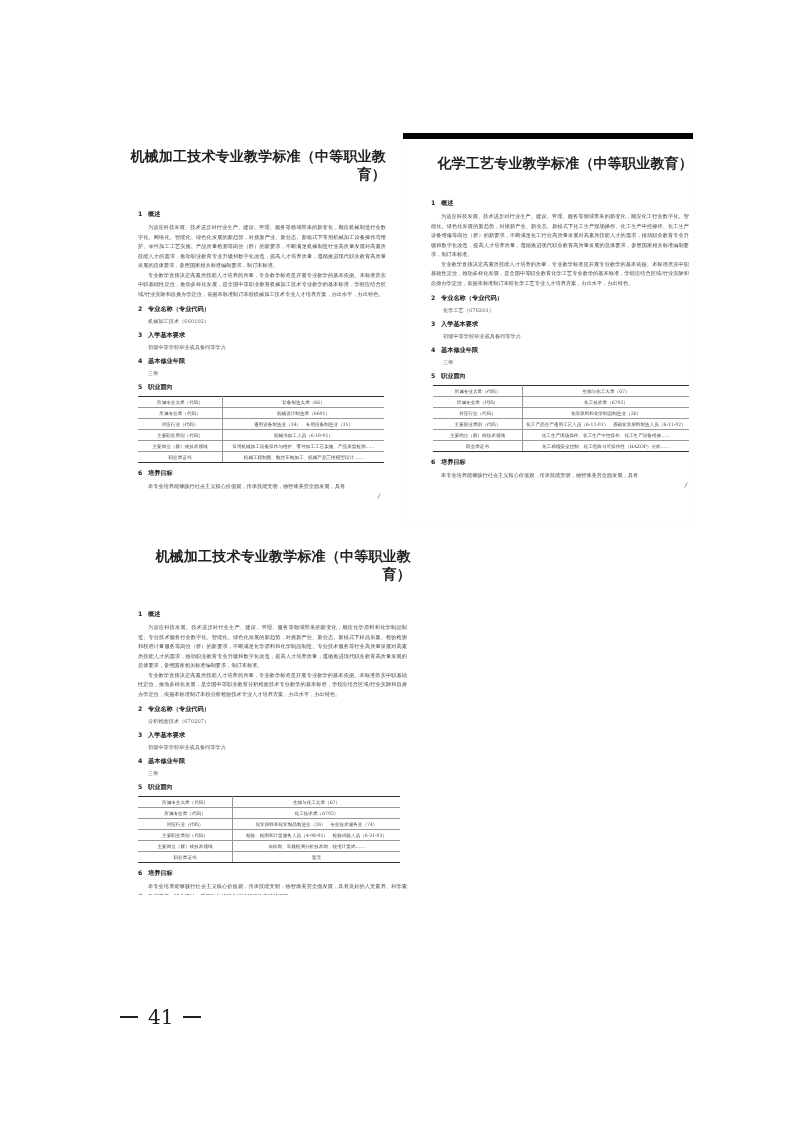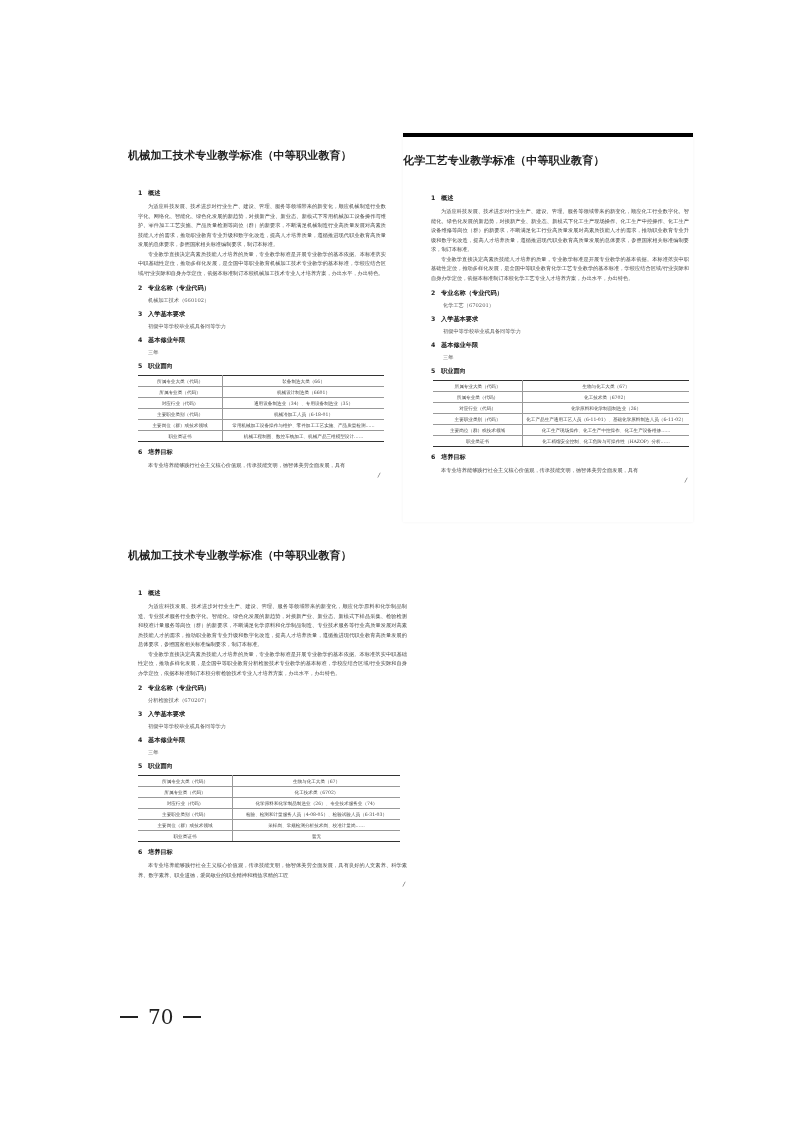--- a/index.html
+++ b/index.html
@@ -1,22 +1,22 @@
 <!DOCTYPE html>
 <html><head>
 <meta charset="utf-8">
 <style>
   html, body { margin:0; padding:0; }
   body { width:794px; height:1123px; background:#ffffff; position:relative; overflow:hidden;
          font-family:"DejaVu Serif","Liberation Serif",serif; color:#333; }
   .panel { position:absolute; background:#fff; overflow:hidden; }
   .panel.left { left:128px; top:140px; width:258px; height:368px; }
-  .panel.right { left:403px; top:133px; width:290px; height:385px; border-top:4px solid #000000; box-shadow:0 0 3px rgba(0,0,0,0.05); }
+  .panel.right { left:403px; top:133px; width:290px; height:385px; border-top:6px solid #000000; box-shadow:0 0 3px rgba(0,0,0,0.05); }
   .panel.bottom { left:128px; top:540px; width:283px; height:355px; }
-  .title { text-align:left; font-weight:bold; font-size:11px; color:#222; margin:8px 0 26px 0; letter-spacing:0.2px; }
+  .title { text-align:right; font-weight:bold; font-size:14px; color:#222; margin:8px 0 26px 0; letter-spacing:0.2px; }
   .sec { font-weight:bold; font-size:6.2px; color:#222; margin:6px 0 4px 10px; font-family:"DejaVu Sans","Liberation Sans",sans-serif; }
   .sec .num { display:inline-block; width:10px; }
   .para { font-size:5.2px; line-height:9.5px; color:#444; margin:0 0 0 10px; text-indent:10px; text-align:justify; white-space:normal; }
   .plain { font-size:5.2px; color:#555; margin:4px 0 6px 20px; }
   table.job { border-collapse:collapse; margin:2px 0 4px 10px; font-size:4.6px; color:#444; }
   table.job td { border-bottom:0.6px solid #999; padding:1.5px 2px; text-align:center; line-height:7px; }
   table.job td.k { border-right:0.6px solid #999; }
   table.job tr:first-child td { border-top:1.4px solid #333; }
   table.job tr:last-child td { border-bottom:1.4px solid #333; }
   .slash { text-align:right; font-size:6px; font-style:italic; color:#333; margin-right:6px; }
@@ -156,15 +156,15 @@
         </tr>
   </tbody>
     </table>
   <div class="sec"><span class="num">6</span><span>培养目标</span></div>
   <p class="para" style="margin-right:4px">本专业培养能够践行社会主义核心价值观，传承技能文明，德智体美劳全面发展，具有良好的人文素养、科学素养、数字素养、职业道德，爱岗敬业的职业精神和精益求精的工匠</p>
   <div class="slash">/</div>
 </div>
 
 <div class="pagenum">
   <span class="dash"></span>
-  <span>70</span>
+  <span>41</span>
   <span class="dash"></span>
 </div>
 
 </body></html>

